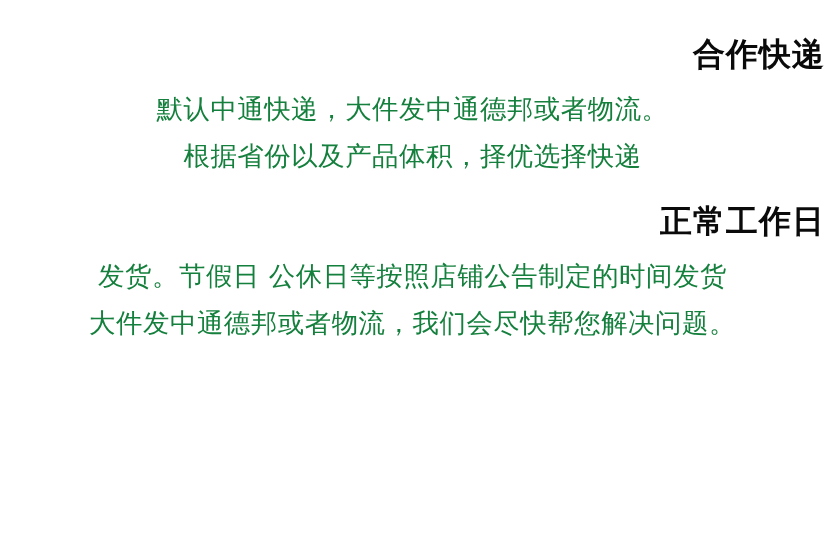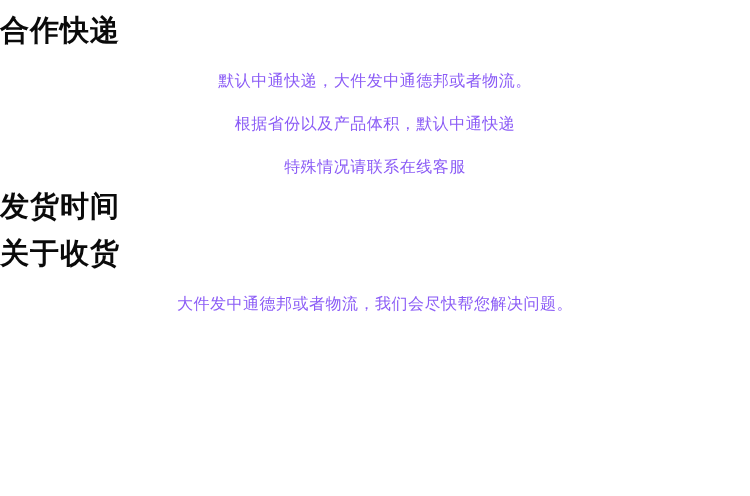--- a/index.html
+++ b/index.html
@@ -18,53 +18,52 @@
     padding-top: 12px;
     display: flex;
     flex-direction: column;
     font-family: "DejaVu Sans", "Liberation Sans", sans-serif;
   }
   .section {
     display: flex;
     flex-direction: column;
   }
   .section-title {
-    margin: 1px 0 12px 0;
+    margin: 20px 0 12px 0;
     font-size: 29px;
     line-height: 34px;
     font-weight: 700;
     color: #0a0a0a;
-    text-align: left;
+    text-align: right;
     letter-spacing: 1px;
   }
   .body-line {
     margin: 0;
-    font-size: 16px;
+    font-size: 24px;
     line-height: 43px;
     font-weight: 400;
-    color: #8b5cf6;
+    color: #15803d;
     text-align: center;
     letter-spacing: 0.5px;
     white-space: nowrap;
   }
 </style>
 </head>
 <body>
 
 <div class="page">
 
   <div class="section">
     <h2 class="section-title">合作快递</h2>
     <p class="body-line">默认中通快递，大件发中通德邦或者物流。</p>
-    <p class="body-line">根据省份以及产品体积，默认中通快递</p>
-    <p class="body-line">特殊情况请联系在线客服</p>
+    <p class="body-line">根据省份以及产品体积，择优选择快递</p>
   </div>
 
   <div class="section">
-    <h2 class="section-title">发货时间</h2>
+    <h2 class="section-title">正常工作日</h2>
+    <p class="body-line">发货。节假日 公休日等按照店铺公告制定的时间发货</p>
   </div>
 
   <div class="section">
-    <h2 class="section-title">关于收货</h2>
     <p class="body-line">大件发中通德邦或者物流，我们会尽快帮您解决问题。</p>
   </div>
 
 </div>
 
 </body></html>

